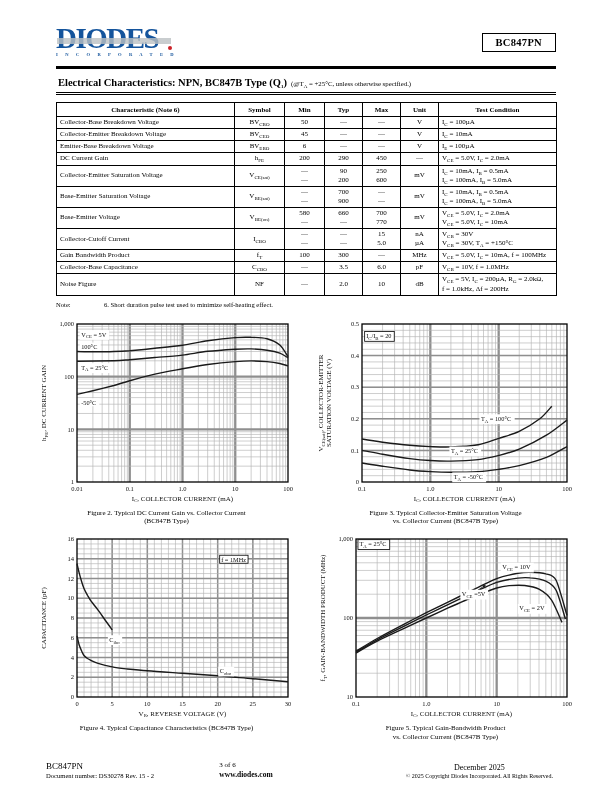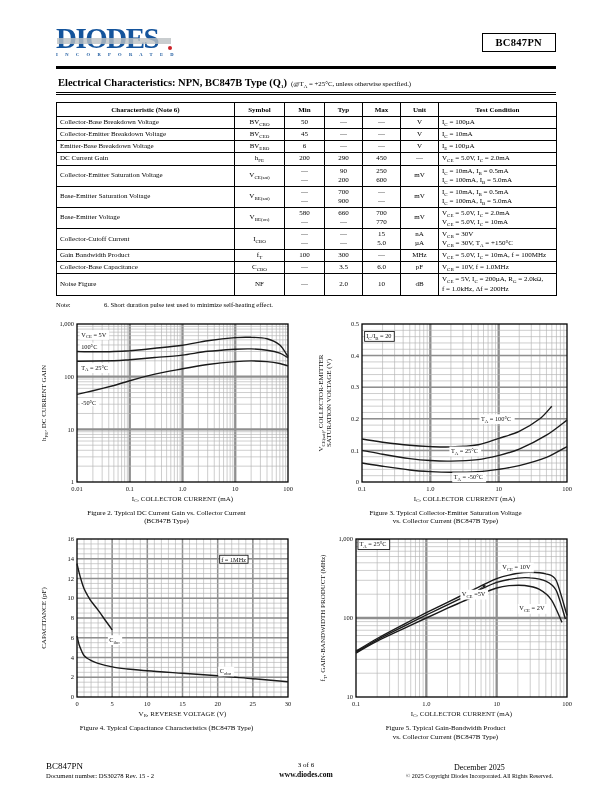--- a/index.html
+++ b/index.html
@@ -33,21 +33,21 @@
   .note { margin:5px 56px 0; font-size:6.6px; display:flex; }
   .note-label { width:48px; flex:none; }
   
   .charts { margin:9px 36px 0; display:grid; grid-template-columns:1fr 1fr; column-gap:18px; row-gap:6px; }
   .chart-cell { text-align:center; }
   .chart-cell svg { display:block; margin:0 auto; font-family:inherit; }
   .caption { font-size:7px; line-height:1.25; }
   
   .footer { position:absolute; left:46px; right:46px; bottom:13px; display:flex; align-items:flex-end; }
   .footer > div { flex:1; }
-  .f-center { text-align:center;margin-top:14px; }
+  .f-center { text-align:left;margin-top:14px; }
   .f-right { text-align:center; }
   .f-part { font-size:9px; }
   .f-doc { font-size:6.6px; margin-top:1px; }
   .f-page { font-size:7px; }
   .f-site { font-size:7.5px; font-weight:bold; margin-top:1px; }
   .f-date { font-size:8px; }
   .f-copy { font-size:6px; margin-top:1px; }
 </style>
 </head>
 <body>

